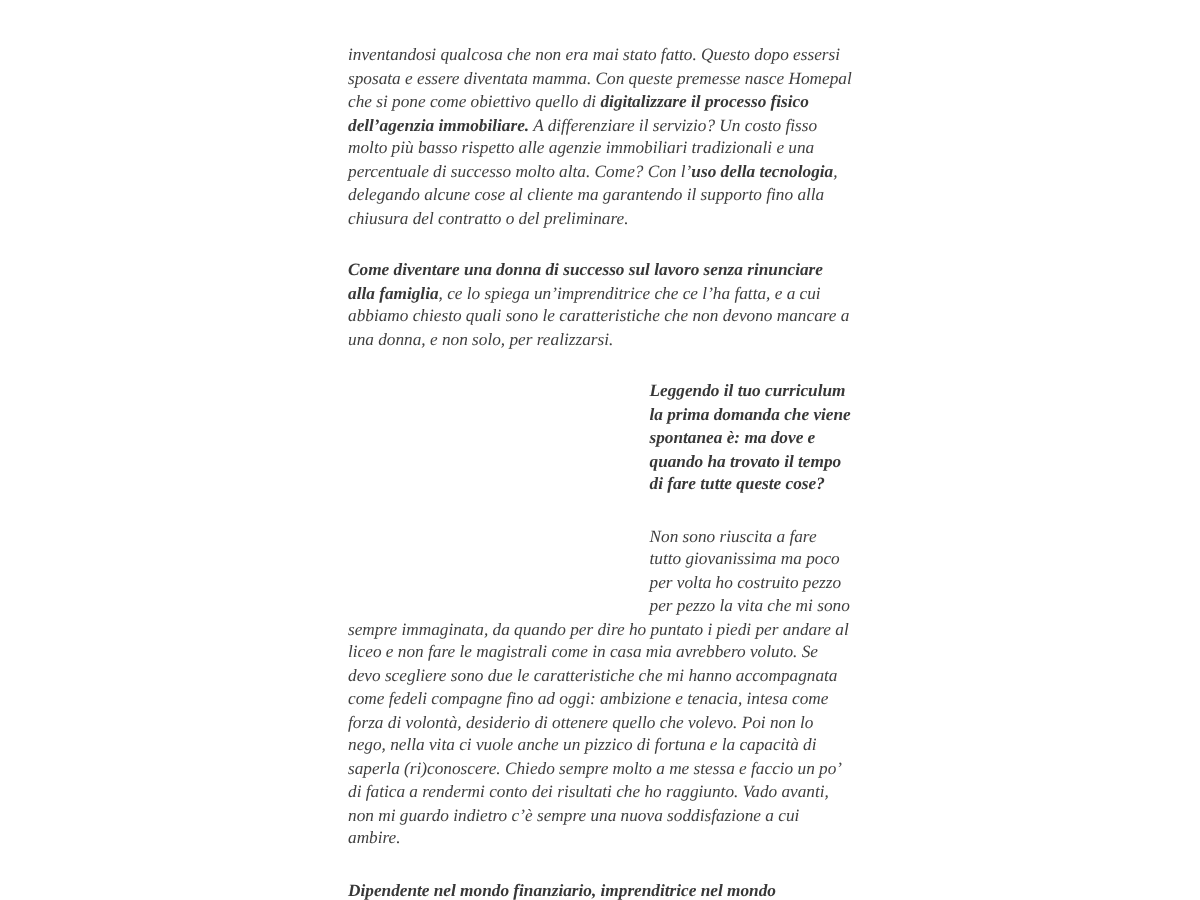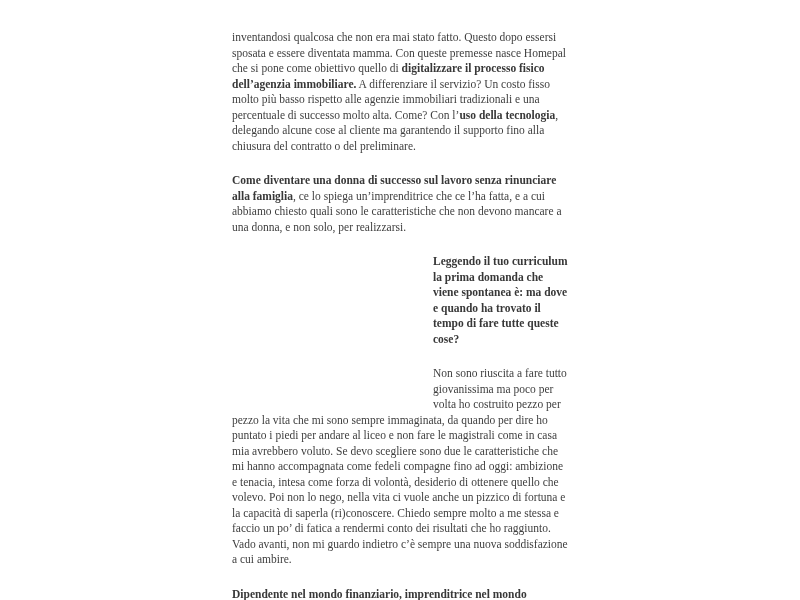--- a/index.html
+++ b/index.html
@@ -16,20 +16,21 @@
   .article {
     width: 336px;
     margin: 30px auto 0 auto;
     color: #3e3e3e;
     font-size: 11.5px;
     line-height: 15.5px;
     text-align: left;
   }
   .article p {
     margin: 0 0 19px 0;
+    font-style: italic;
   }
   .article strong, .q {
     font-weight: bold;
     color: #383838;
   }
   .qa-flow {
     
   }
   .float-spacer {
     float: left;

